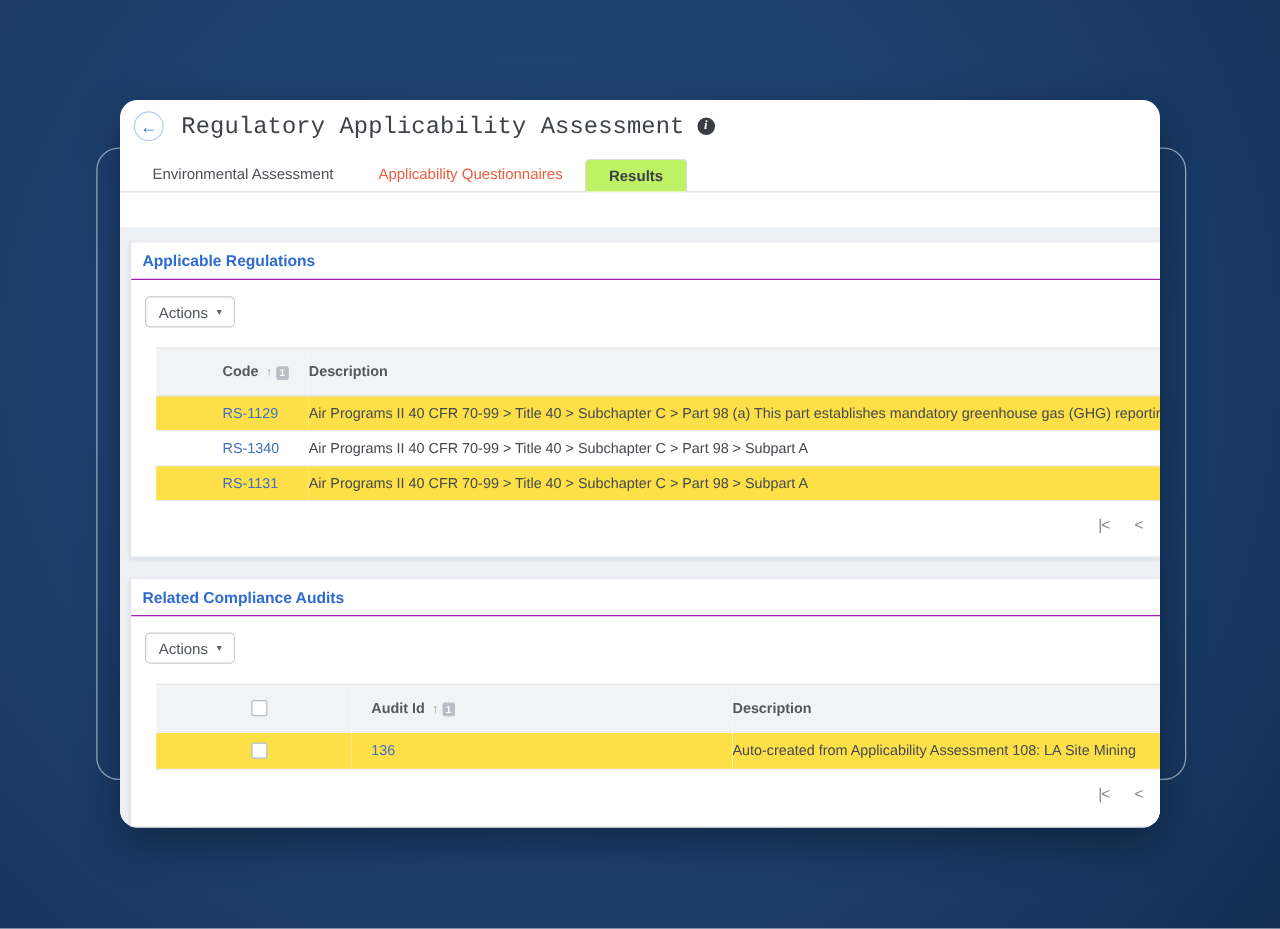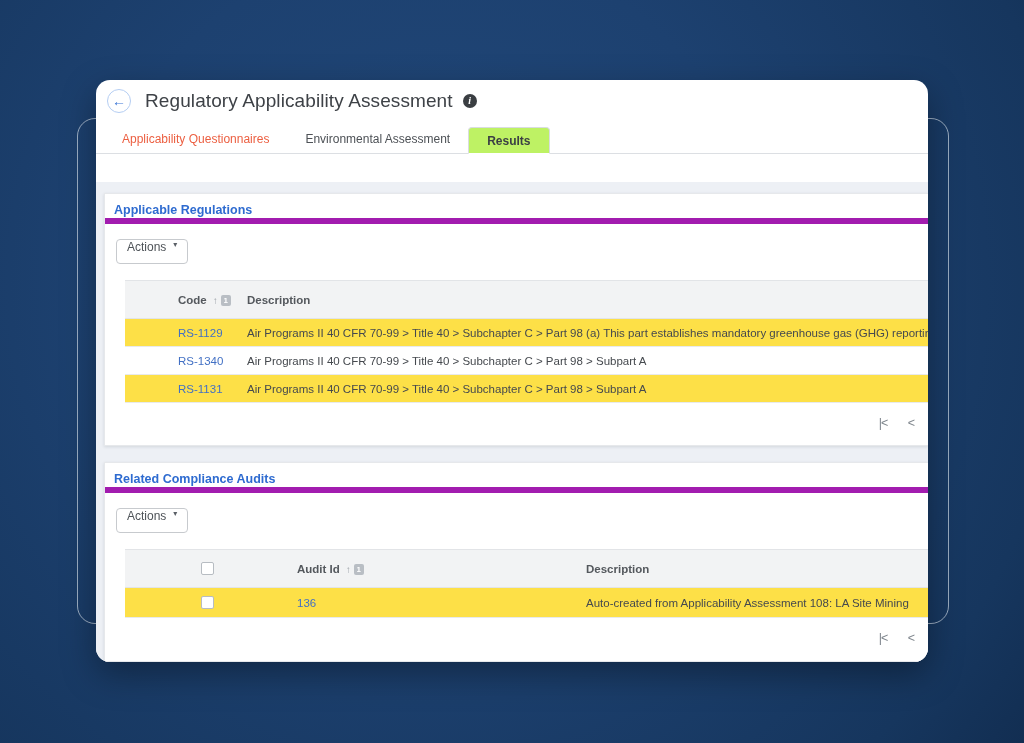--- a/index.html
+++ b/index.html
@@ -28,21 +28,21 @@
     white-space: nowrap; overflow: hidden;
   }
   .breadcrumb .current { font-weight: 700; color: #3d4044; margin-left: 3px; }
 
   .header-row { display: flex; align-items: center; margin: 9px 0 0 11px; }
   .back-btn {
     width: 24px; height: 24px; border-radius: 50%; border: 1px solid #b4cdf2;
     background: #fff; color: #3e78d6; font-size: 14px; line-height: 22px;
     text-align: center; cursor: pointer; flex: 0 0 auto;
   }
-  .page-title { font-size: 19px; color: #3e4247; font-weight: 500; margin-left: 14px; letter-spacing: 0.1px; }
+  .page-title { font-size: 19px; color: #3e4247; font-weight: 500; margin-left: 14px; letter-spacing: 0.1px; font-family: Liberation Mono, monospace; }
   .info-icon {
     width: 14px; height: 14px; border-radius: 50%; background: #3a3e42; color: #fff;
     font-size: 10px; font-weight: 700; line-height: 14px; text-align: center;
     margin-left: 10px; font-family: "Liberation Serif", serif; font-style: italic;
   }
 
   .tabbar {
     margin-top: 13px; padding-left: 8px; height: 28px; display: flex; align-items: flex-end;
     border-bottom: 1px solid #dcdfe3; position: relative; z-index: 2; background: #fff;
   }
@@ -64,27 +64,27 @@
   .panel {
     background: #fff; width: 824px; border: 1px solid #e6e8eb; border-right: none;
     box-shadow: 0 1px 3px rgba(20,30,50,0.12);
   }
   .panel-1 { height: 253px; }
   .gap { height: 16px; }
   .panel-2 { height: 200px; }
 
   .sec-header {
     height: 30px; line-height: 29px; padding-left: 9px;
-    border-bottom: 6px solid #a21caf;
+    border-bottom: 1px solid #a21caf;
   }
   .sec-title { font-size: 12.5px; font-weight: 700; color: #2e6bd0; }
 
   .actions-row { margin: 13px 0 0 11px; }
   .actions-btn {
-    display: inline-flex; gap: 7px; height: 25px; padding: 0 10px;
+    display: inline-flex; align-items: center; gap: 7px; height: 25px; padding: 0 10px;
     background: #fff; border: 1px solid #c7cace; border-radius: 4px;
     font-size: 12px; color: #4e5358; cursor: pointer;
   }
   .actions-btn .caret { font-size: 8px; color: #5a5f66; }
 
   table.grid { border-collapse: collapse; table-layout: fixed; margin: 16px 0 0 20px; width: 804px; }
   table.grid th, table.grid td {
     text-align: left; font-size: 11.5px; white-space: nowrap; overflow: hidden;
   }
   table.grid thead th {
@@ -139,22 +139,22 @@
 
     <div class="header-row">
       <div class="back-btn">
         <span>←</span>
       </div>
       <div class="page-title">Regulatory Applicability Assessment</div>
       <div class="info-icon">i</div>
     </div>
 
     <div class="tabbar">
+      <div class="tab">Environmental Assessment</div>
       <div class="tab orange">Applicability Questionnaires</div>
-      <div class="tab">Environmental Assessment</div>
       <div class="tab active">Results</div>
     </div>
 
     <div class="content">
 
       <div class="panel panel-1">
         <div class="sec-header">
           <span class="sec-title">Applicable Regulations</span>
         </div>
         <div class="actions-row">

